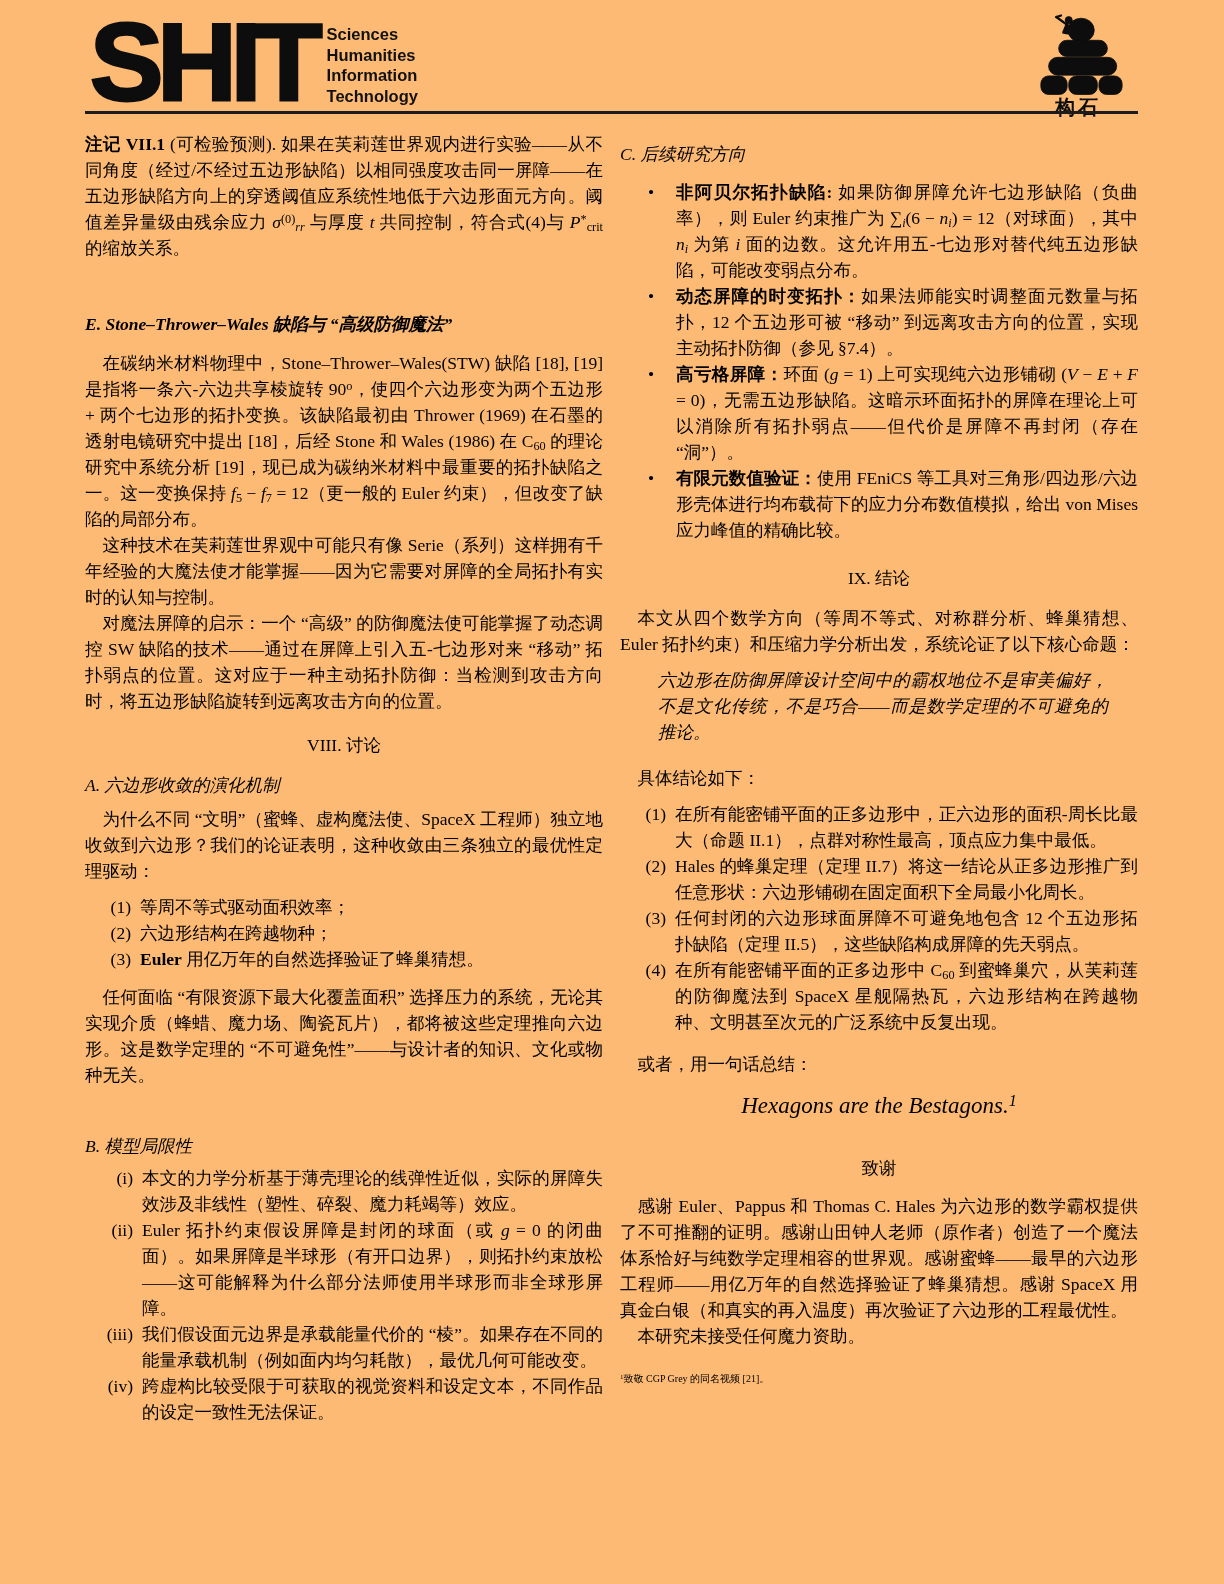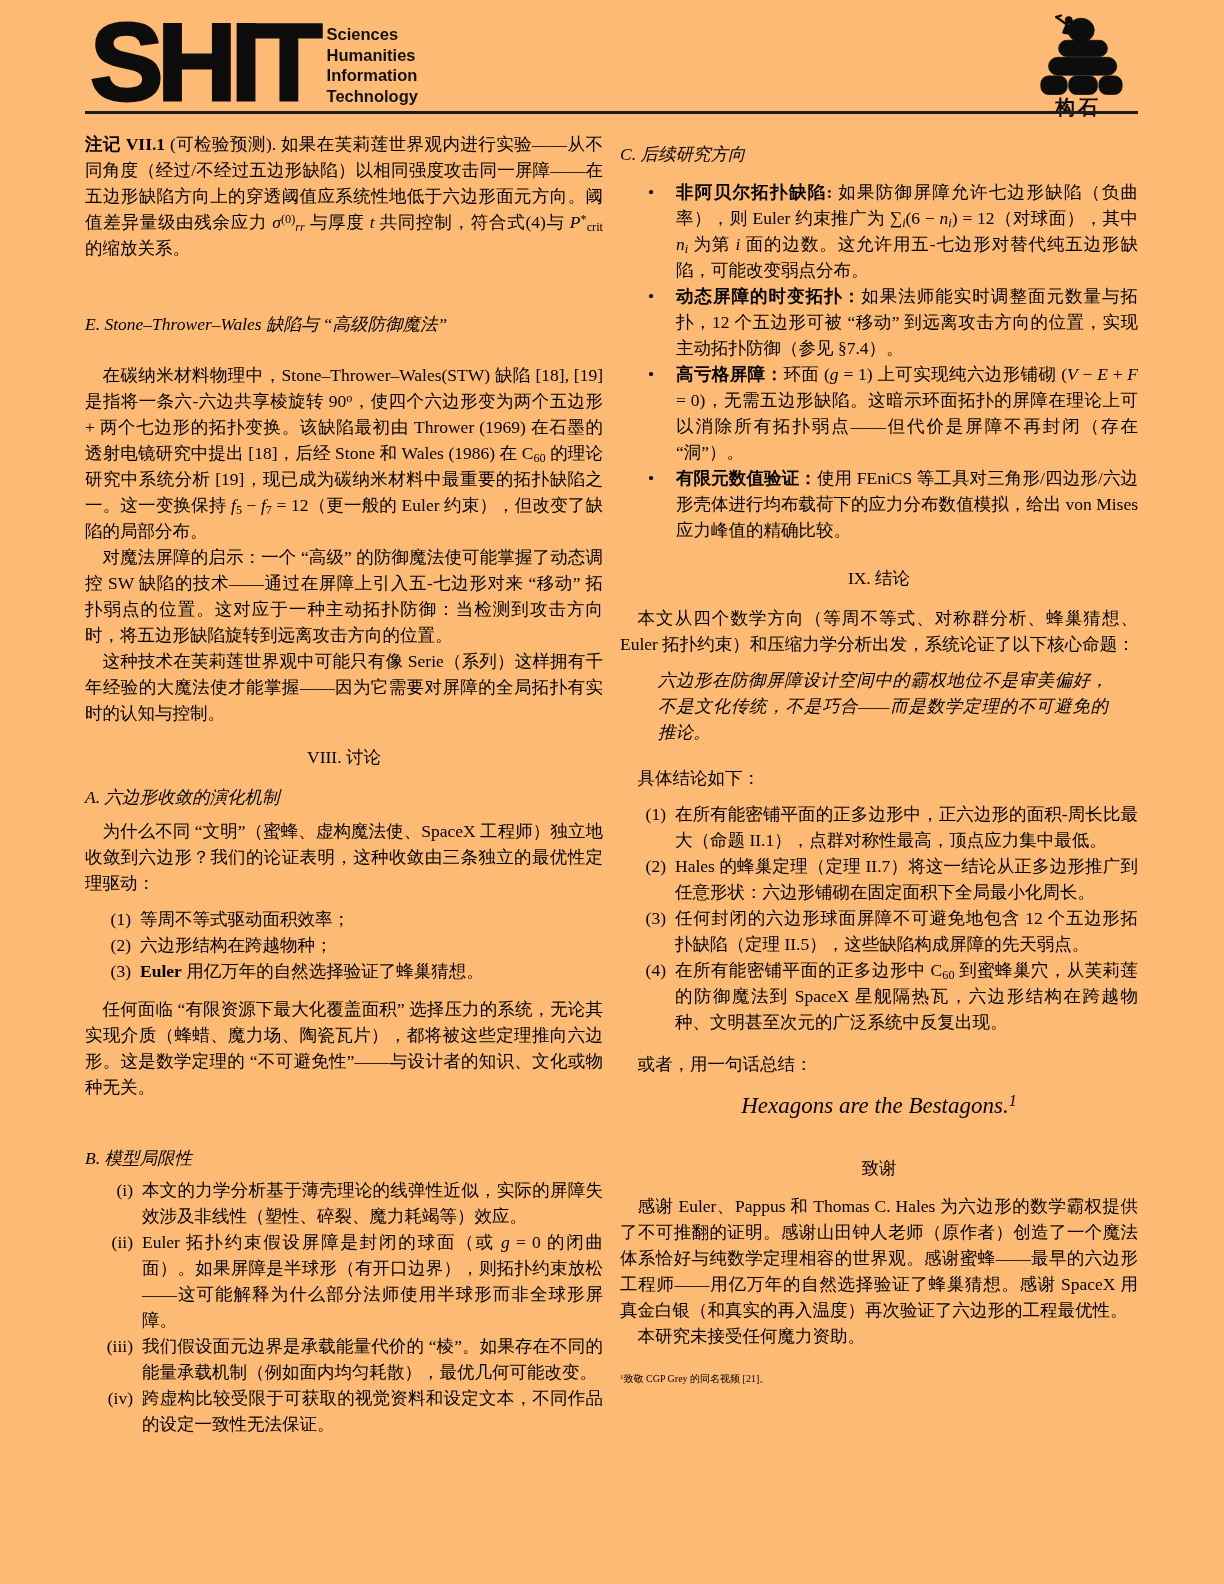--- a/index.html
+++ b/index.html
@@ -19,21 +19,21 @@
   .org-caption{font-family:"Liberation Sans","DejaVu Sans",sans-serif;font-weight:bold;
                font-size:20px;letter-spacing:3px;color:#0d0d0d;margin-top:-2px;}
   .header-rule{position:absolute;top:111px;left:85px;width:1053px;height:3px;background:#1c1c1c;}
   
   .cols{position:absolute;top:131px;left:85px;width:1053px;display:flex;gap:17px;
         font-size:17.5px;line-height:26px;text-align:justify;}
   .col{width:518px;}
   p{margin:0;text-indent:1em;}
   p.noindent{text-indent:0;}
   .subsec{font-style:italic;text-indent:0;text-align:left;}
-  .subsec-e{margin-top:50px;margin-bottom:25px;}
+  .subsec-e{margin-top:50px;margin-bottom:13px;font-weight:bold;}
   .subsec-a{margin-top:14px;margin-bottom:8px;}
   .subsec-b{margin-top:45px;margin-bottom:6px;}
   .subsec-c{margin-top:10px;margin-bottom:12px;}
   .chead{text-align:center;text-indent:0;}
   .chead-viii{margin-top:18px;margin-bottom:14px;}
   .chead-ix{margin-top:22px;margin-bottom:14px;}
   .chead-ack{margin-top:34px;margin-bottom:12px;}
   
   .plist{margin-top:10px;margin-bottom:2px;}
   .plist-2{margin-top:6px;}
@@ -99,22 +99,22 @@
   <div class="header-rule"></div>
 
   <main class="cols">
 
     <section class="col">
       <p class="noindent"><span class="s-b">注记 VII.1</span><span> (可检验预测). 如果在芙莉莲世界观内进行实验——从不同角度（经过/不经过五边形缺陷）以相同强度攻击同一屏障——在五边形缺陷方向上的穿透阈值应系统性地低于六边形面元方向。阈值差异量级由残余应力 </span><span class="s-i">σ</span><span class="s-sup">(0)</span><span class="s-sub s-i">rr</span><span> 与厚度 </span><span class="s-i">t</span><span> 共同控制，符合式(4)与 </span><span class="s-i">P</span><span class="s-sup">*</span><span class="s-sub">crit</span><span> 的缩放关系。</span></p>
 
       <p class="subsec subsec-e"><span class="s-i">E. Stone–Thrower–Wales 缺陷与 “高级防御魔法”</span></p>
 
       <p><span>在碳纳米材料物理中，Stone–Thrower–Wales(STW) 缺陷 [18], [19] 是指将一条六-六边共享棱旋转 90</span><span class="s-sup">o</span><span>，使四个六边形变为两个五边形 + 两个七边形的拓扑变换。该缺陷最初由 Thrower (1969) 在石墨的透射电镜研究中提出 [18]，后经 Stone 和 Wales (1986) 在 C</span><span class="s-sub">60</span><span> 的理论研究中系统分析 [19]，现已成为碳纳米材料中最重要的拓扑缺陷之一。这一变换保持 </span><span class="s-i">f</span><span class="s-sub">5</span><span> − </span><span class="s-i">f</span><span class="s-sub">7</span><span> = 12（更一般的 Euler 约束），但改变了缺陷的局部分布。</span></p>
+      <p><span>这种技术在芙莉莲世界观中可能只有像 Serie（系列）这样拥有千年经验的大魔法使才能掌握——因为它需要对屏障的全局拓扑有实时的认知与控制。</span></p>
       <p><span>对魔法屏障的启示：一个 “高级” 的防御魔法使可能掌握了动态调控 SW 缺陷的技术——通过在屏障上引入五-七边形对来 “移动” 拓扑弱点的位置。这对应于一种主动拓扑防御：当检测到攻击方向时，将五边形缺陷旋转到远离攻击方向的位置。</span></p>
-      <p><span>这种技术在芙莉莲世界观中可能只有像 Serie（系列）这样拥有千年经验的大魔法使才能掌握——因为它需要对屏障的全局拓扑有实时的认知与控制。</span></p>
 
       <p class="chead chead-viii">VIII. 讨论</p>
 
       <p class="subsec subsec-a"><span class="s-i">A. 六边形收敛的演化机制</span></p>
 
       <p><span>为什么不同 “文明”（蜜蜂、虚构魔法使、SpaceX 工程师）独立地收敛到六边形？我们的论证表明，这种收敛由三条独立的最优性定理驱动：</span></p>
 
       <div class="plist">
         <div class="li">
           <span class="li-label">(1)</span>

